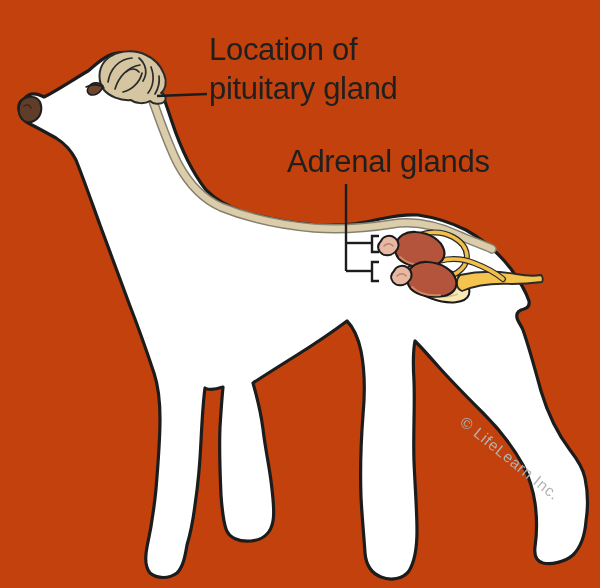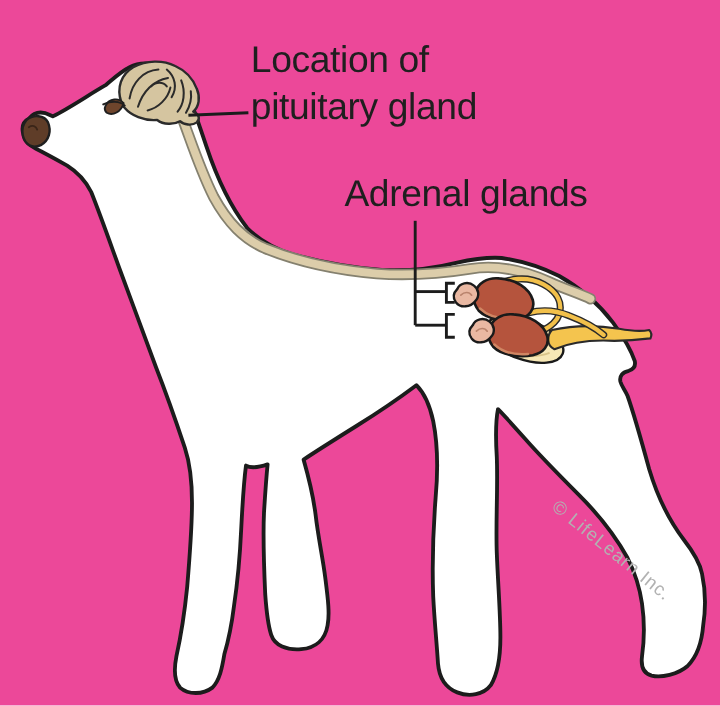--- a/index.html
+++ b/index.html
@@ -1,16 +1,16 @@
 <!DOCTYPE html>
 <html><head>
 <meta charset="utf-8">
 <style>
   html,body{margin:0;padding:0;background:#ffffff;}
-  .stage{position:relative;width:600px;height:588px;background:#ec4899;overflow:hidden;
+  .stage{position:relative;width:600px;height:588px;background:#c2410c;overflow:hidden;
          font-family:"Liberation Sans",sans-serif;text-align:center;}
   svg{display:block;}
   .label-text{font-family:"Liberation Sans",sans-serif;font-size:31px;fill:#1f1f1f;letter-spacing:-0.3px;}
   .watermark-text{font-family:"Liberation Sans",sans-serif;font-size:15.5px;fill:#b2b2b2;letter-spacing:0.8px;}
   .outline{fill:#ffffff;stroke:#1c1c1c;stroke-width:3.2;stroke-linejoin:round;stroke-linecap:round;}
   .leader{fill:none;stroke:#1c1c1c;stroke-width:2.4;stroke-linecap:butt;}
   .gyri{fill:none;stroke:#2b2b2b;stroke-width:1.7;stroke-linecap:round;}
 </style>
 </head>
 <body>

